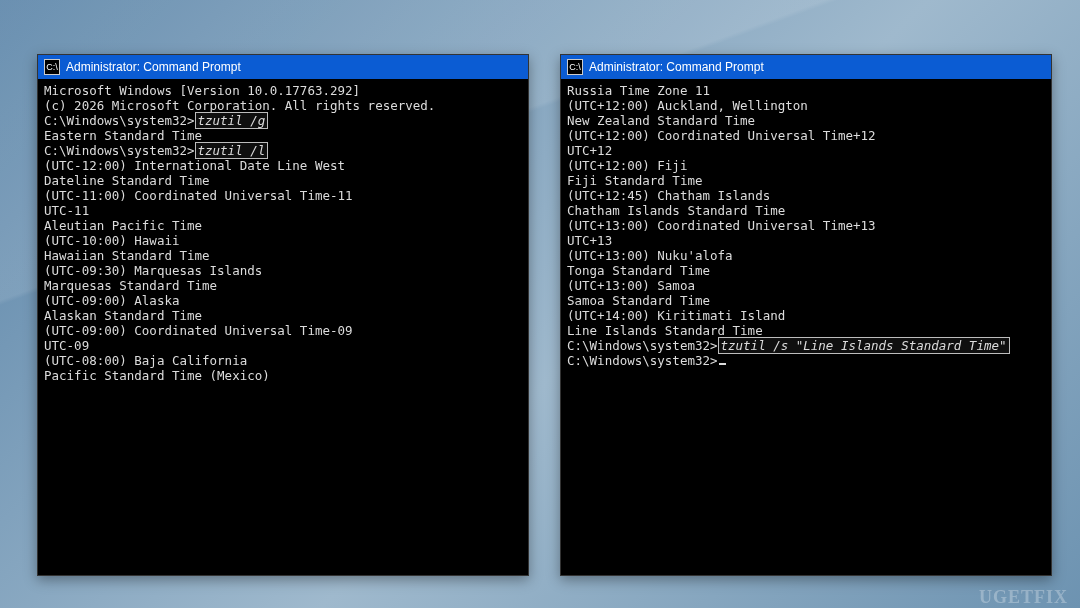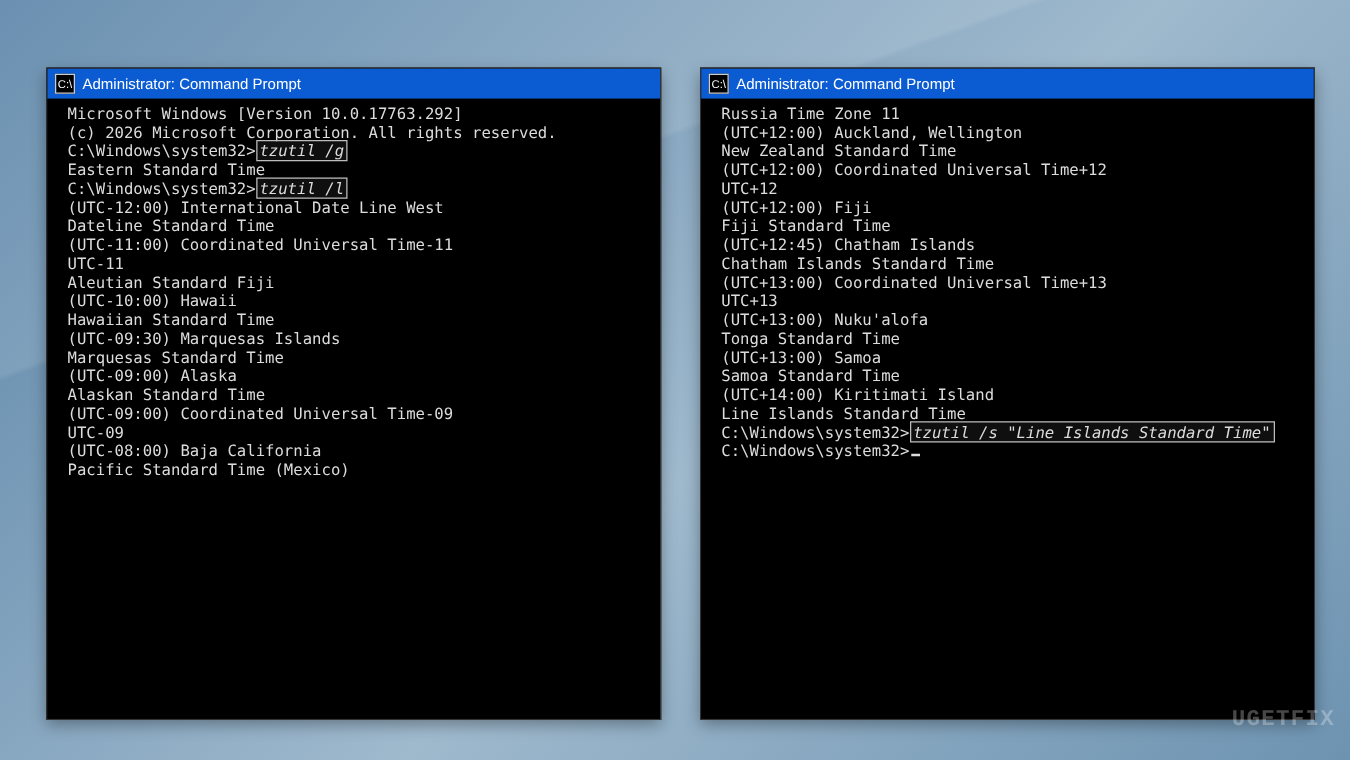--- a/index.html
+++ b/index.html
@@ -18,22 +18,22 @@
   }
   .stage {
     position: relative;
     width: 1080px; height: 608px;
     background:
       linear-gradient(160deg, rgba(255,255,255,0.10) 30%, rgba(255,255,255,0) 30.5%),
       linear-gradient(135deg, var(--bg1) 0%, var(--bg2) 55%, #6d93b1 100%);
   }
   .watermark {
     position: absolute;
-    right: 12px; bottom: 22px;
-    font-family: Liberation Mono, monospace;
+    right: 12px; bottom: 0;
+    font-family: Liberation Serif, serif;
     font-size: 18px; letter-spacing: 1px;
     color: rgba(255,255,255,0.28);
     font-weight: 600;
   }
   .cmdwin {
     position: absolute;
     width: 490px; height: 520px;
     border: 1px solid #333;
     box-shadow: 0 4px 12px rgba(0,0,0,0.35);
     background: var(--console-bg);
@@ -60,21 +60,21 @@
     align-items: center; justify-content: center;
     font-size: 9px; line-height: 1;
     color: #fff;
   }
   .console {
     flex: 1;
     background: var(--console-bg);
     color: var(--console-fg);
     font-size: 12.5px;
     line-height: 15px;
-    padding: 4px 6px 6px 16px;
+    padding: 4px 6px 6px 6px;
     overflow: hidden;
   }
   .line { white-space: pre; }
   .hl {
     display: inline-block;
     border: 1px solid var(--highlight-border);
     padding: 0 2px;
     margin: -1px 0;
     background: rgba(189,189,189,0.08);
     font-style: italic;
@@ -103,21 +103,21 @@
         <div class="line"><span></span></div>
         <div class="line"><span>C:\Windows\system32&gt;</span><span class="hl">tzutil /g</span></div>
         <div class="line"><span>Eastern Standard Time</span></div>
         <div class="line"><span>C:\Windows\system32&gt;</span><span class="hl">tzutil /l</span></div>
         <div class="line"><span>(UTC-12:00) International Date Line West</span></div>
         <div class="line"><span>Dateline Standard Time</span></div>
         <div class="line"><span></span></div>
         <div class="line"><span>(UTC-11:00) Coordinated Universal Time-11</span></div>
         <div class="line"><span>UTC-11</span></div>
         <div class="line"><span></span></div>
-        <div class="line"><span>Aleutian Standard Fiji</span></div>
+        <div class="line"><span>Aleutian Pacific Time</span></div>
         <div class="line"><span></span></div>
         <div class="line"><span>(UTC-10:00) Hawaii</span></div>
         <div class="line"><span>Hawaiian Standard Time</span></div>
         <div class="line"><span></span></div>
         <div class="line"><span>(UTC-09:30) Marquesas Islands</span></div>
         <div class="line"><span>Marquesas Standard Time</span></div>
         <div class="line"><span></span></div>
         <div class="line"><span>(UTC-09:00) Alaska</span></div>
         <div class="line"><span>Alaskan Standard Time</span></div>
         <div class="line"><span></span></div>

